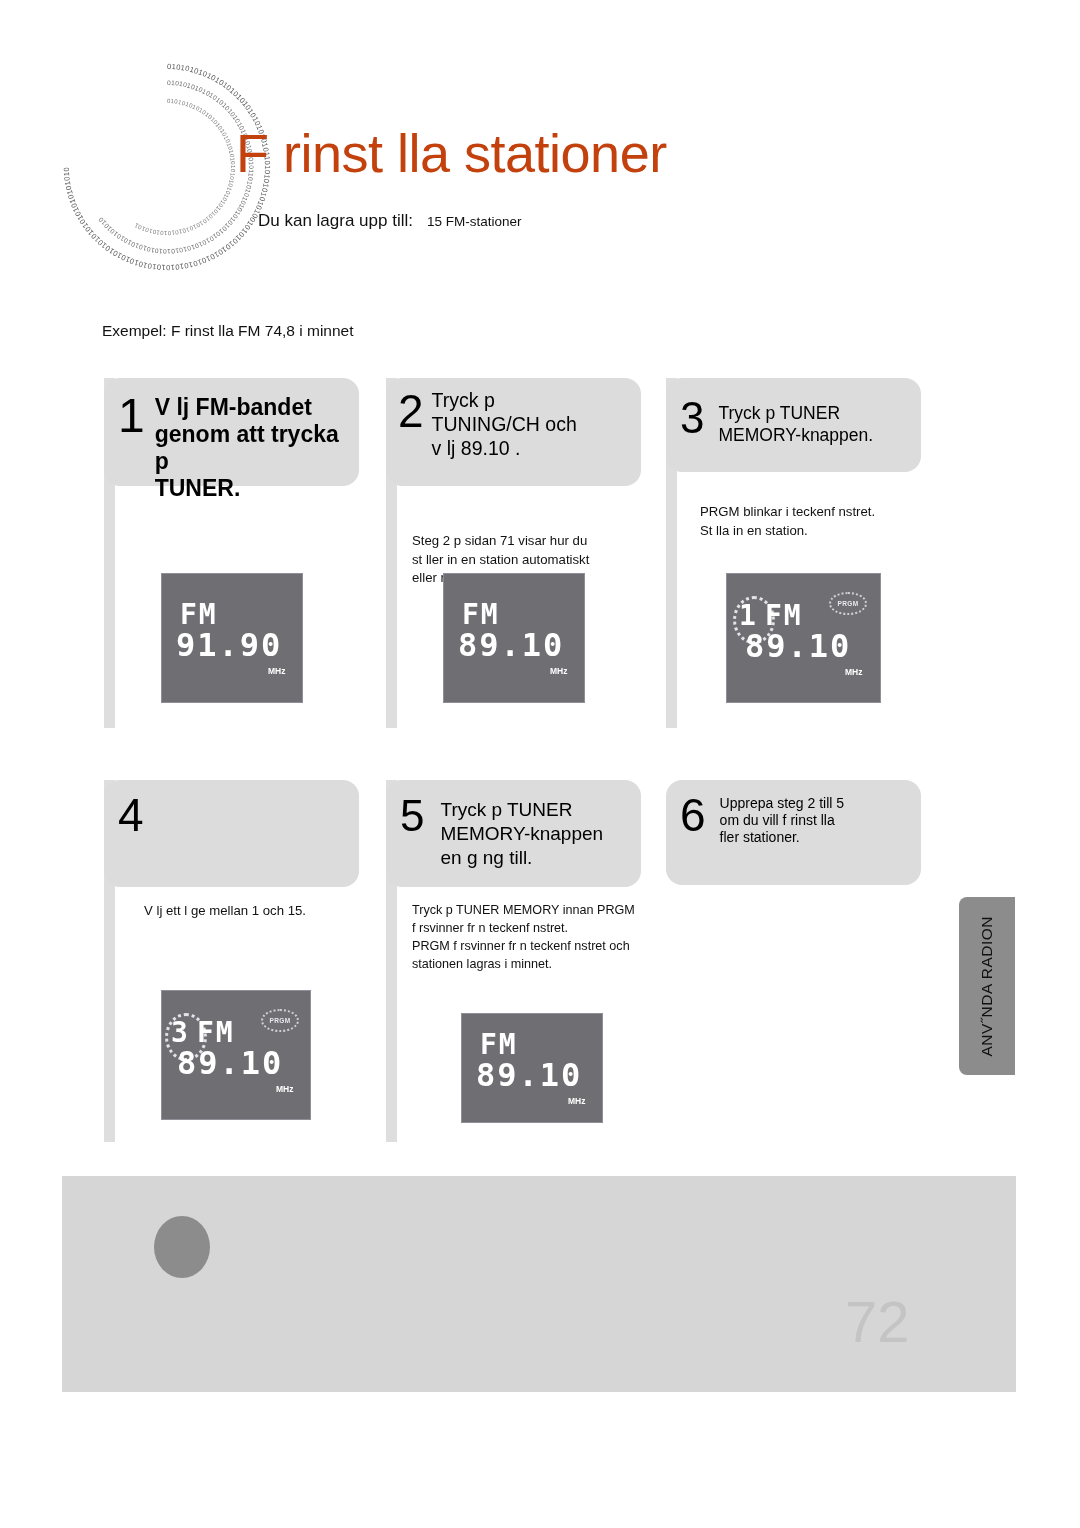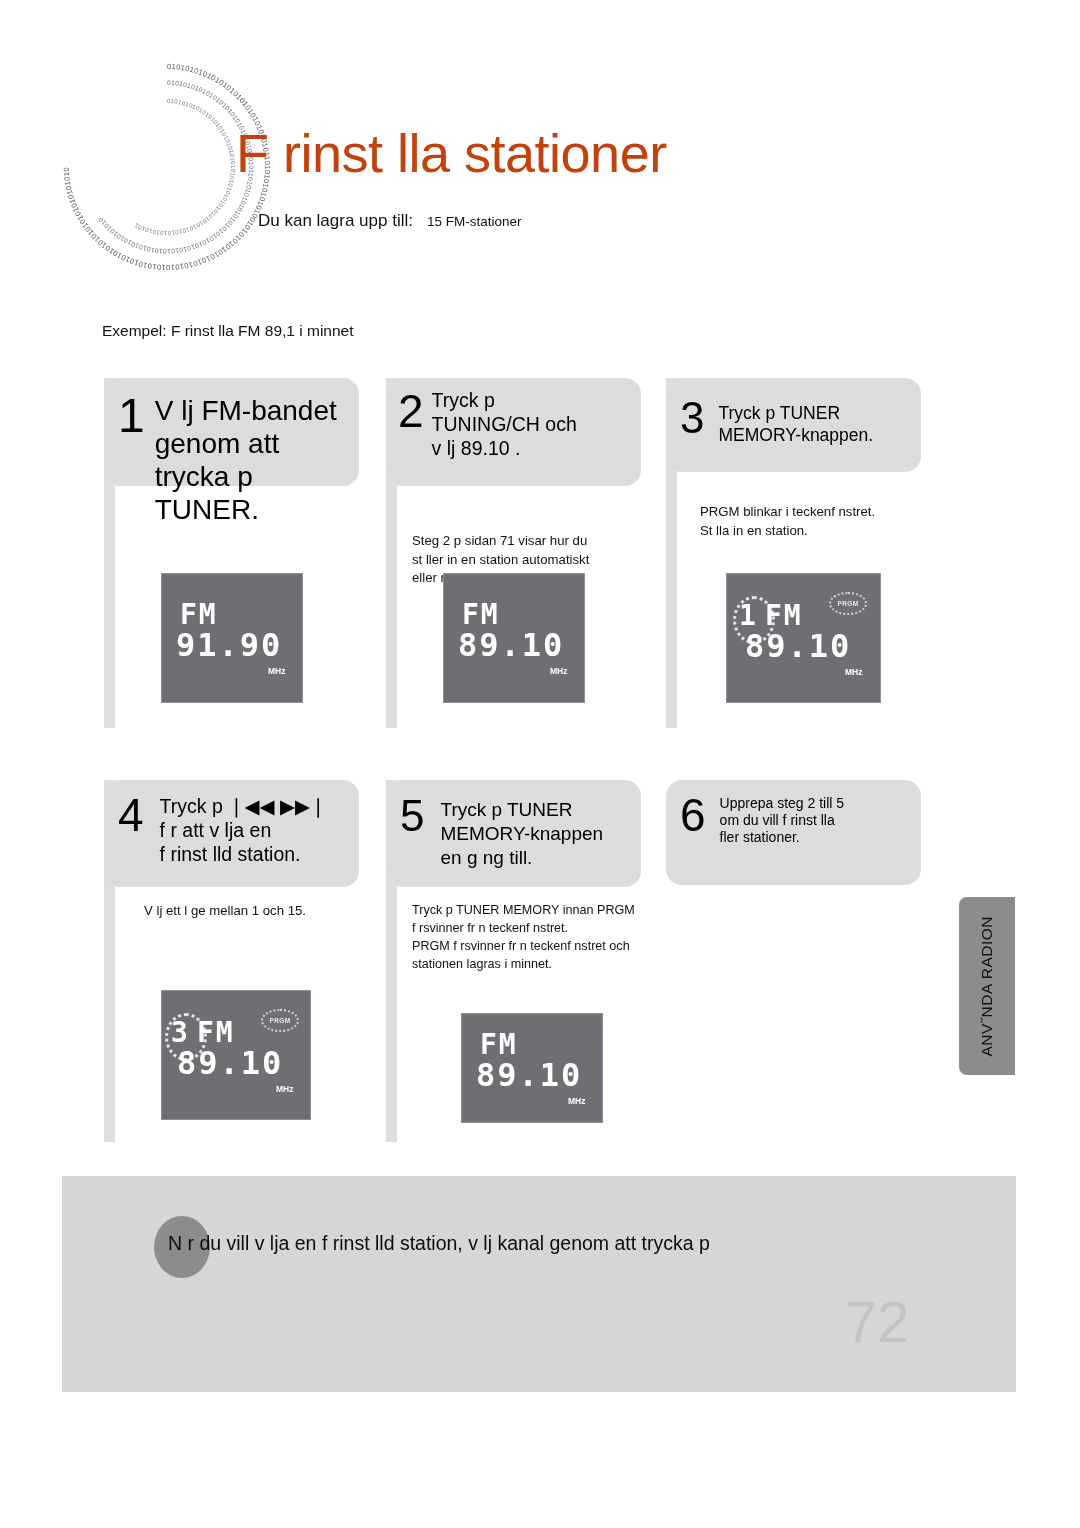--- a/index.html
+++ b/index.html
@@ -72,21 +72,21 @@
     color:#000; font-weight:400;
     flex:0 0 auto;
   }
   .balloon .txt{
     color:#000;
     white-space:pre-line;
   }
 
   
   .b-large .num{ font-size:48px; }
-  .b-large .txt{ font-size:28px; line-height:1.18; }
+  .b-large .txt{ font-size:23px; line-height:1.18;font-weight:bold; }
   .b-med .num{ font-size:46px; }
   .b-med .txt{ font-size:19.5px; line-height:1.22; }
   .b-small .num{ font-size:44px; }
   .b-small .txt{ font-size:17.5px; line-height:1.25; }
 
   .note{
     position:absolute;
     font-size:13.2px; line-height:1.42; color:#111;
     white-space:pre-line;
   }
@@ -210,21 +210,21 @@
   </svg>
 </div>
 
 <div class="page-title">F rinst lla stationer</div>
 
 <div class="subtitle-row">
   <span class="subtitle-lead">Du kan lagra upp till:</span>
   <span class="subtitle-val">15 FM-stationer</span>
 </div>
 
-<div class="example-line">Exempel: F rinst lla FM 89,1 i minnet</div>
+<div class="example-line">Exempel: F rinst lla FM 74,8 i minnet</div>
 
 <div class="steps-area">
 
   <div class="step">
     <div class="tail" style="left:104px; top:378px; height:350px;"></div>
     <div class="balloon b-large" style="left:104px; top:378px; width:255px; height:108px; padding:14px 12px 0 14px;">
       <span class="num">1</span>
       <span class="txt" style="margin-left:10px; margin-top:2px;">V lj FM-bandet
 genom att trycka p
 TUNER.</span>
@@ -273,23 +273,20 @@
       <div class="dotmatrix dm-freq" style="left:18px; top:53px; font-size:32px;">89.10</div>
       <div class="dm-mhz" style="left:118px; top:93px;">MHz</div>
       <div class="prgm-badge" style="left:102px; top:18px;">PRGM</div>
     </div>
   </div>
 
   <div class="step">
     <div class="tail" style="left:104px; top:780px; height:362px;"></div>
     <div class="balloon b-med" style="left:104px; top:780px; width:255px; height:107px; padding:12px 10px 0 14px;">
       <span class="num">4</span>
-      <span class="txt" style="margin-left:16px; margin-top:3px;">Tryck p  ❘◀◀ ▶▶❘
-f r att v lja en
-f rinst lld station.</span>
     </div>
     <div class="note" style="left:144px; top:902px; width:260px;">V lj ett l ge mellan 1 och 15.</div>
 
     <div class="lcd" style="left:161px; top:990px; width:150px; height:130px;">
       <div class="hl-circle" style="left:3px; top:22px; width:36px; height:42px;"></div>
       <div class="dotmatrix" style="left:9px; top:25px; font-size:28px;">3</div>
       <div class="dotmatrix dm-band" style="left:35px; top:25px; font-size:28px;">FM</div>
       <div class="dotmatrix dm-freq" style="left:15px; top:53px; font-size:32px;">89.10</div>
       <div class="dm-mhz" style="left:114px; top:93px;">MHz</div>
       <div class="prgm-badge" style="left:99px; top:18px;">PRGM</div>
@@ -327,15 +324,14 @@
 
 </div>
 
 <div class="side-tab">
   <span>ANV˝NDA RADION</span>
 </div>
 
 <div class="bottom-panel"></div>
 <div class="bullet-dot"></div>
 <div class="bottom-text">
-  <span>N r du vill v lja en f rinst lld station, v lj kanal genom att trycka p</span>
 </div>
 <div class="page-num">72</div>
 
 </body></html>

